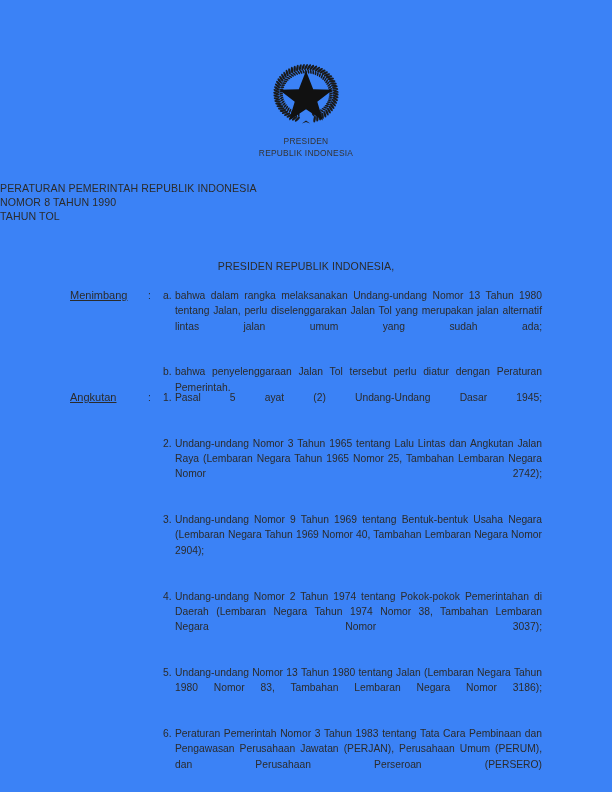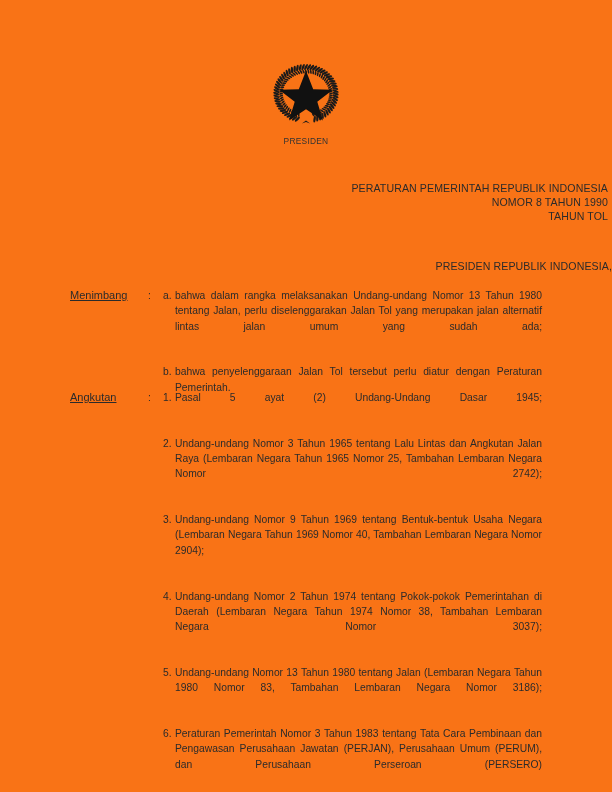--- a/index.html
+++ b/index.html
@@ -5,21 +5,21 @@
 <style>
   html, body {
     margin: 0;
     padding: 0;
     background: #ffffff;
   }
   .page {
     position: relative;
     width: 612px;
     height: 792px;
-    background: #f97316;
+    background: #3b82f6;
     margin: 0 auto;
     overflow: hidden;
     font-family: "Liberation Sans", sans-serif;
     color: #2b2b2b;
     -webkit-font-smoothing: antialiased;
   }
 
   
   .emblem-block {
     position: absolute;
@@ -48,34 +48,34 @@
     color: #333333;
   }
   .emblem-caption .cap-line { display: block; }
 
   
   .title-block {
     position: absolute;
     left: 0;
     top: 181px;
     width: 608px;
-    text-align: right;
+    text-align: left;
     font-size: 10.6px;
     line-height: 14.2px;
     letter-spacing: 0.1px;
     color: #2b2b2b;
   }
   .title-block .t-line { display: block; white-space: nowrap; }
 
   .subject-line {
     position: absolute;
     left: 0;
     top: 259px;
     width: 612px;
-    text-align: right;
+    text-align: center;
     font-size: 10.6px;
     line-height: 14px;
     letter-spacing: 0.1px;
     color: #2b2b2b;
   }
 
   
   .clause {
     position: absolute;
     left: 70px;
@@ -275,20 +275,21 @@
             </g>
         </g>
 
         <polygon points="50,18 58.8,40.5 82.8,41.2 63.8,55.8 70.7,78.8 50,65.2 29.3,78.8 36.2,55.8 17.2,41.2 41.2,40.5" fill="#111111"></polygon>
       </svg>
     </span>
   </div>
 
   <div class="emblem-caption">
     <span class="cap-line">PRESIDEN</span>
+    <span class="cap-line">REPUBLIK INDONESIA</span>
   </div>
 
   <div class="title-block">
     <span class="t-line">PERATURAN PEMERINTAH REPUBLIK INDONESIA</span>
     <span class="t-line">NOMOR 8 TAHUN 1990</span>
     <span class="t-line">TAHUN TOL</span>
   </div>
 
   <div class="subject-line">PRESIDEN REPUBLIK INDONESIA,</div>
 

